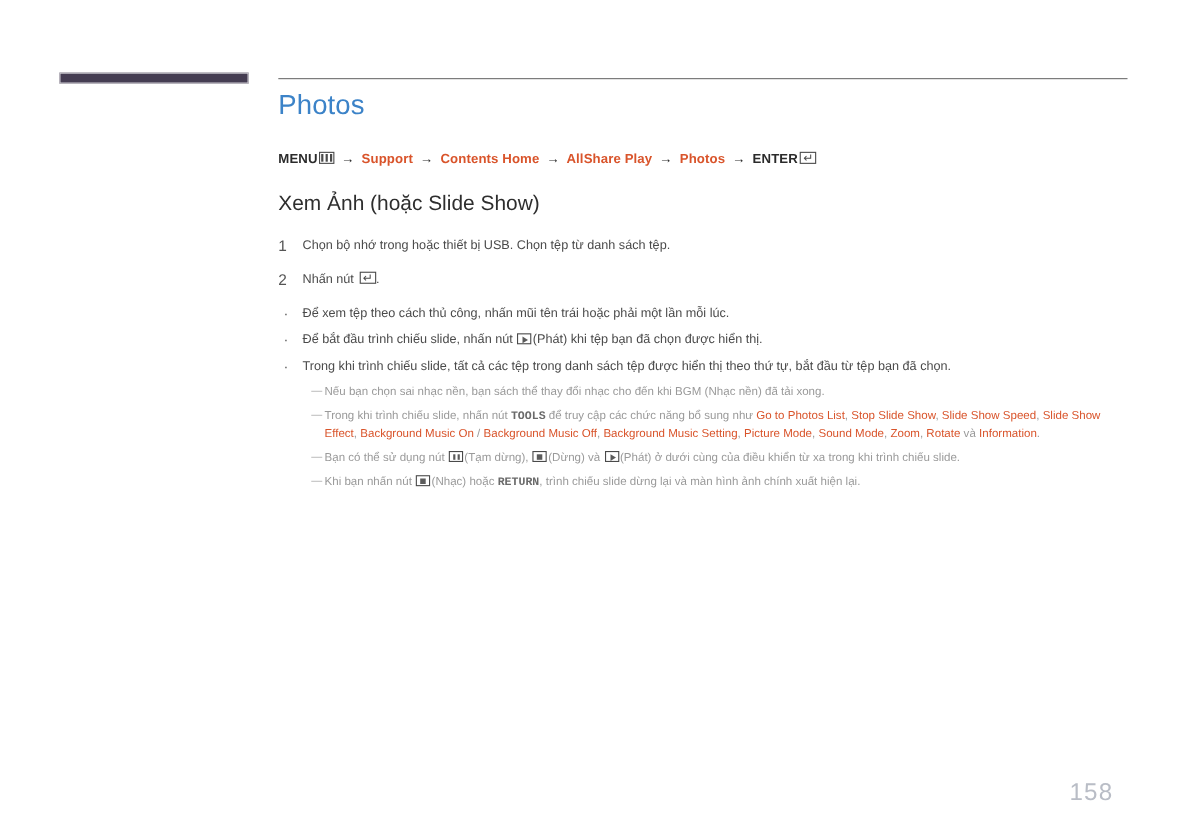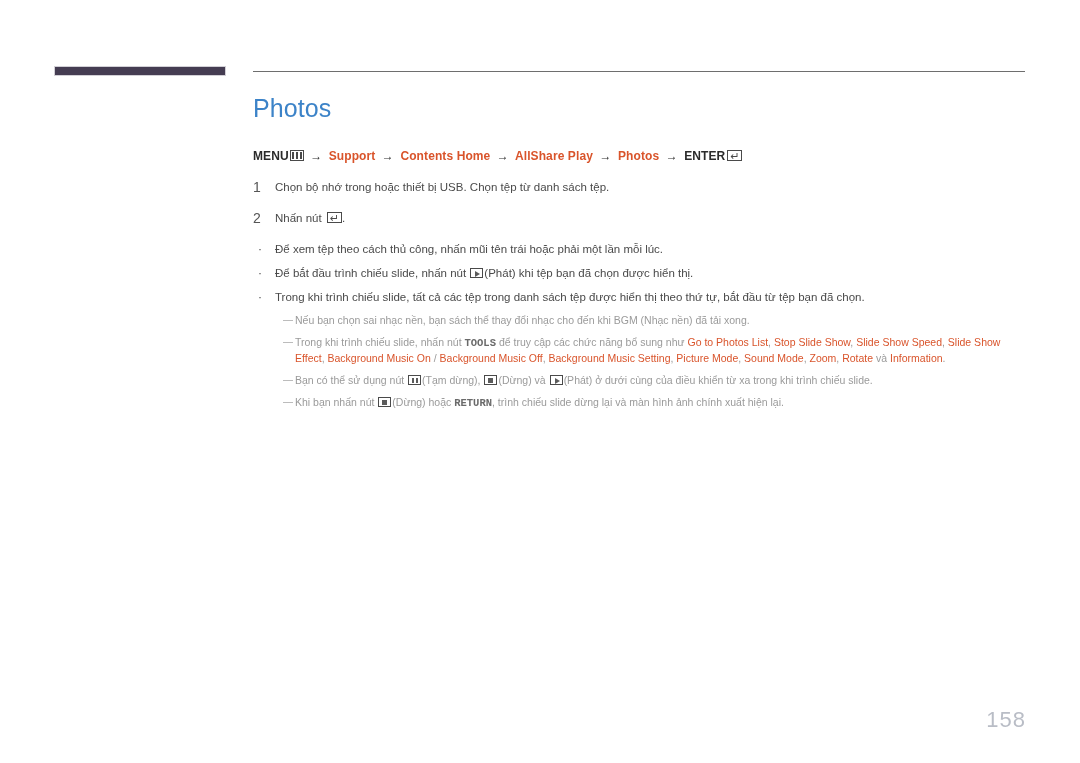--- a/index.html
+++ b/index.html
@@ -33,21 +33,21 @@
     top: 71px;
     width: 772px;
     height: 1px;
     background: #6e6e6e;
   }
 
   
   .content {
     position: absolute;
     left: 253px;
-    top: 92px;
+    top: 80px;
     width: 775px;
   }
 
   .page-title {
     font-size: 25px;
     font-weight: normal;
     color: #3c83c8;
     margin: 0;
     letter-spacing: 0.1px;
     line-height: 32px;
@@ -208,21 +208,21 @@
   .note-text b { color: #6a6a6a; font-weight: bold; font-family: Liberation Mono, monospace; }
   .note-text .accent {
     color: #d9542b;
     font-weight: normal;
   }
   .note-text .accent-sep { color: #9a9a9a; font-weight: normal; }
 
   
   .page-number {
     position: absolute;
-    right: 54px;
+    right: 68px;
     bottom: 30px;
     font-size: 22px;
     color: #b9bdc6;
     letter-spacing: 1px;
     line-height: 26px;
   }
 </style>
 </head>
 <body>
 
@@ -240,20 +240,21 @@
     <span class="arrow">→</span>
     <span class="accent">Contents Home</span>
     <span class="arrow">→</span>
     <span class="accent">AllShare Play</span>
     <span class="arrow">→</span>
     <span class="accent">Photos</span>
     <span class="arrow">→</span>
     <span>ENTER</span><span class="ico ico-enter"><span>↵</span></span>
   </div>
 
+  <h2 class="section-heading">Xem Ảnh (hoặc Slide Show)</h2>
 
   <div class="steps">
 
     <div class="step">
       <div class="step-num">1</div>
       <div class="step-text">Chọn bộ nhớ trong hoặc thiết bị USB. Chọn tệp từ danh sách tệp.</div>
     </div>
 
     <div class="step">
       <div class="step-num">2</div>
@@ -293,20 +294,20 @@
       <div class="note-text"><span>Trong khi trình chiếu slide, nhấn nút </span><b>TOOLS</b><span> để truy cập các chức năng bổ sung như </span><span class="accent">Go to Photos List</span><span class="accent-sep">, </span><span class="accent">Stop Slide Show</span><span class="accent-sep">, </span><span class="accent">Slide Show Speed</span><span class="accent-sep">, </span><span class="accent">Slide Show Effect</span><span class="accent-sep">, </span><span class="accent">Background Music On</span><span class="accent-sep"> / </span><span class="accent">Background Music Off</span><span class="accent-sep">, </span><span class="accent">Background Music Setting</span><span class="accent-sep">, </span><span class="accent">Picture Mode</span><span class="accent-sep">, </span><span class="accent">Sound Mode</span><span class="accent-sep">, </span><span class="accent">Zoom</span><span class="accent-sep">, </span><span class="accent">Rotate</span><span class="accent-sep"> và </span><span class="accent">Information</span><span>.</span></div>
     </div>
 
     <div class="note">
       <div class="note-dash">—</div>
       <div class="note-text"><span>Bạn có thể sử dụng nút </span><span class="ico ico-pause"><i></i><i></i></span><span>(Tạm dừng), </span><span class="ico ico-stop"></span><span>(Dừng) và </span><span class="ico ico-play"></span><span>(Phát) ở dưới cùng của điều khiển từ xa trong khi trình chiếu slide.</span></div>
     </div>
 
     <div class="note">
       <div class="note-dash">—</div>
-      <div class="note-text"><span>Khi bạn nhấn nút </span><span class="ico ico-stop"></span><span>(Dừng) hoặc </span><b>RETURN</b><span>, trình chiếu slide dừng lại và màn hình ảnh chính xuất hiện lại.</span></div>
+      <div class="note-text"><span>Khi bạn nhấn nút </span><span class="ico ico-stop"></span><span>(Nhạc) hoặc </span><b>RETURN</b><span>, trình chiếu slide dừng lại và màn hình ảnh chính xuất hiện lại.</span></div>
     </div>
 
   </div>
 
 </div>
 
 <div class="page-number">158</div>
 
 </body></html>

